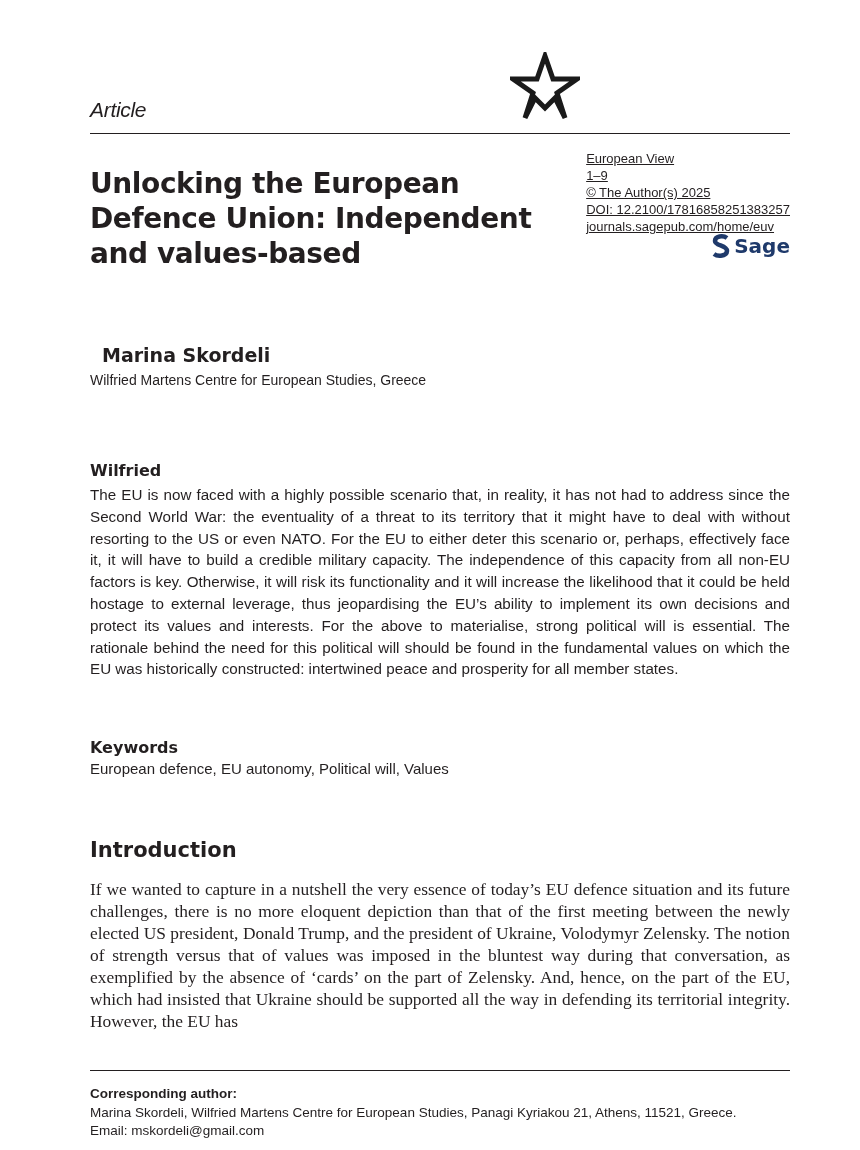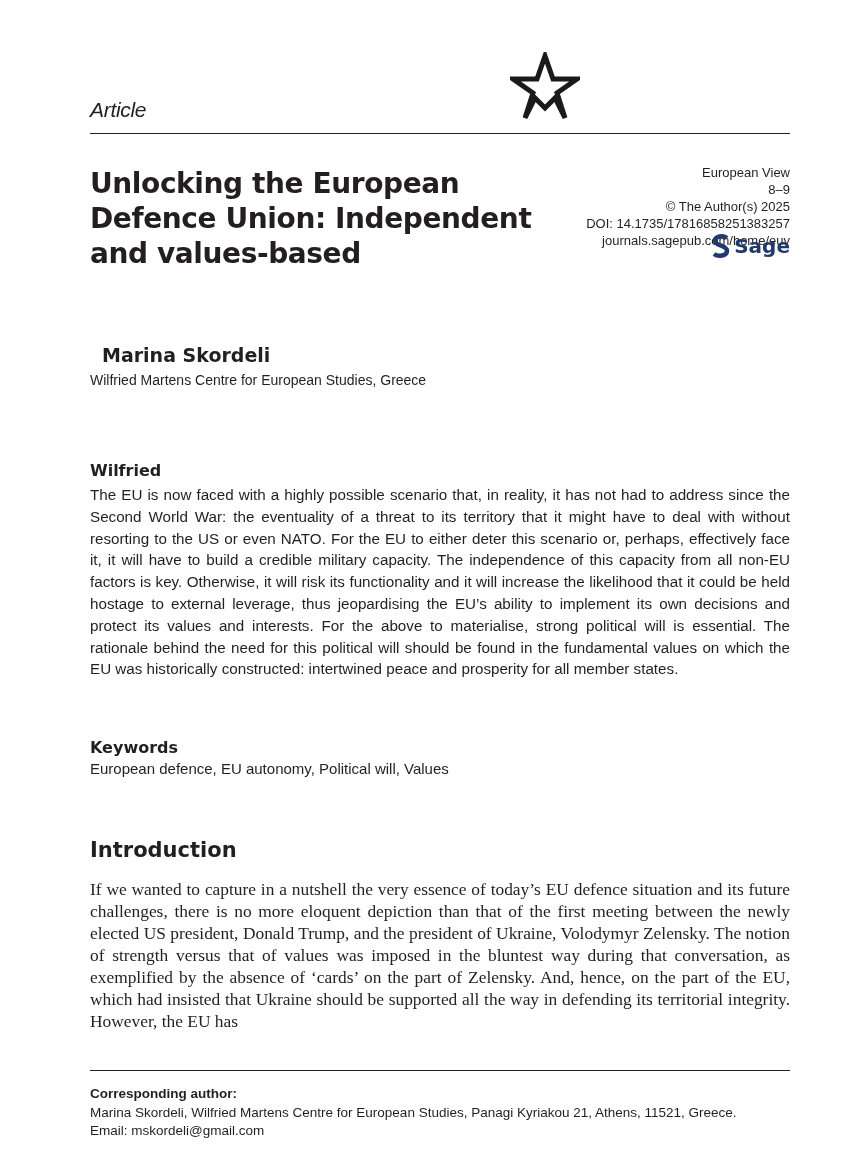--- a/index.html
+++ b/index.html
@@ -12,21 +12,21 @@
   .logo-star { position: absolute; left: 0; top: 2px; width: 70px; height: 70px; }
   .logo-text { position: absolute; left: 84px; top: 6px; font-family: "Liberation Sans", sans-serif; color: #1a1a1a; }
   .logo-line1 { font-size: 15px; line-height: 16px; }
   .logo-line2 { font-size: 25px; font-weight: bold; line-height: 26px; letter-spacing: -0.3px; }
   .logo-line3 { font-size: 12px; line-height: 16px; }
 
   .rule-top { left: 90px; top: 133px; width: 700px; height: 0; border-top: 1.5px solid #231f20; }
 
   .title { left: 90px; top: 166px; width: 450px; font-family: "DejaVu Sans", sans-serif; font-weight: bold; font-size: 28px; line-height: 35px; color: #231f20; letter-spacing: -0.4px; }
 
-  .meta { right: 70px; top: 164px; text-align: right; font-family: "Liberation Sans", sans-serif; font-size: 13px; line-height: 17px; color: #231f20; }
+  .meta { right: 70px; top: 150px; font-family: "Liberation Sans", sans-serif; font-size: 13px; line-height: 17px; color: #231f20; text-decoration: underline; }
   .sage { right: 70px; top: 234px; display: flex; align-items: center; gap: 4px; font-family: "DejaVu Sans", sans-serif; font-weight: bold; font-size: 20px; color: #1f3a6b; }
   .sage svg { width: 18px; height: 24px; }
 
   .author { left: 90px; top: 344px; font-family: "DejaVu Sans", sans-serif; font-weight: bold; font-size: 19px; color: #231f20; margin-left: 12px; }
   .affil { left: 90px; top: 372px; font-family: "Liberation Sans", sans-serif; font-size: 14px; color: #231f20; }
 
   .abstract-h { left: 90px; top: 461px; font-family: "DejaVu Sans", sans-serif; font-weight: bold; font-size: 16px; color: #231f20; }
   .abstract-body { left: 90px; top: 484px; width: 700px; font-family: "Liberation Sans", sans-serif; font-size: 15.2px; line-height: 21.8px; text-align: justify; color: #231f20; }
 
   .keywords-h { left: 90px; top: 738px; font-family: "DejaVu Sans", sans-serif; font-weight: bold; font-size: 16px; color: #231f20; }
@@ -49,23 +49,23 @@
     <path d="M35 4 L43 27 L67 27 L47 41 L55 66 L45 46 L35 56 L25 46 L15 66 L23 41 L3 27 L27 27 Z" fill="none" stroke="#1a1a1a" stroke-width="5" stroke-linejoin="miter"></path>
   </svg>
 </div>
 
 <div class="abs rule-top"></div>
 
 <div class="abs title">Unlocking the European Defence Union: Independent and values-based</div>
 
 <div class="abs meta">
   <div>European View</div>
-  <div>8–9</div>
+  <div>1–9</div>
   <div>© The Author(s) 2025</div>
-  <div>DOI: 14.1735/17816858251383257</div>
+  <div>DOI: 12.2100/17816858251383257</div>
   <div>journals.sagepub.com/home/euv</div>
 </div>
 
 <div class="abs sage">
   <svg viewBox="0 0 18 24">
     <path d="M15 4 C11 1 3 2 3 7 C3 12 15 11 15 17 C15 22 6 23 2 20" fill="none" stroke="#1f3a6b" stroke-width="4.5" stroke-linecap="butt"></path>
   </svg>
   <span>Sage</span>
 </div>
 

